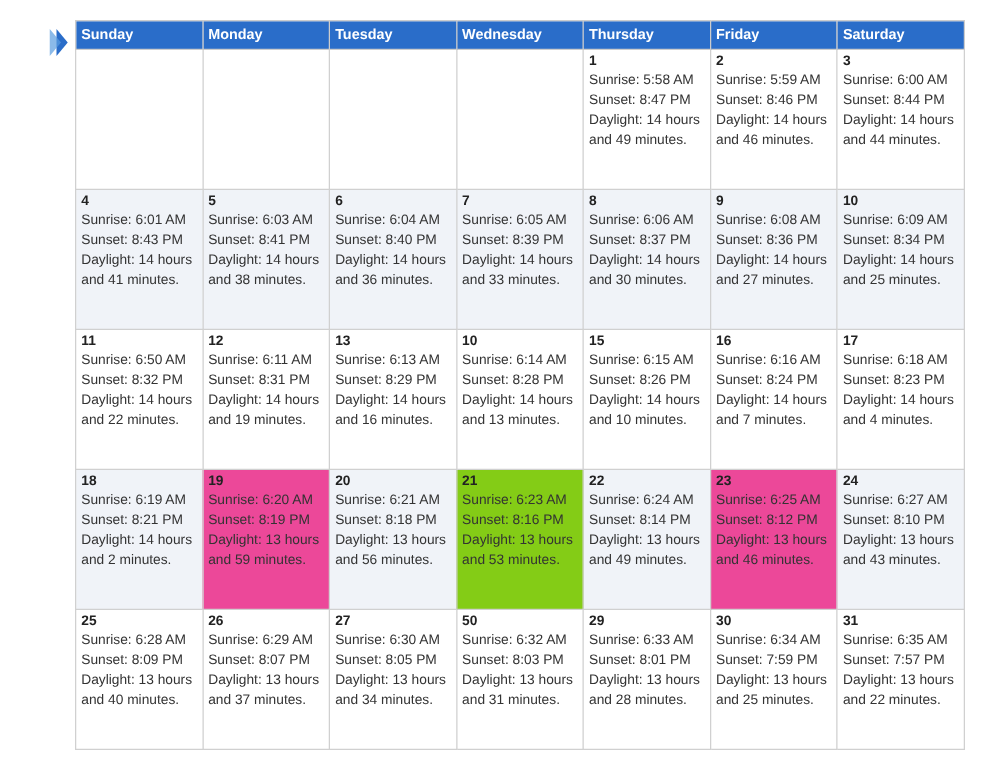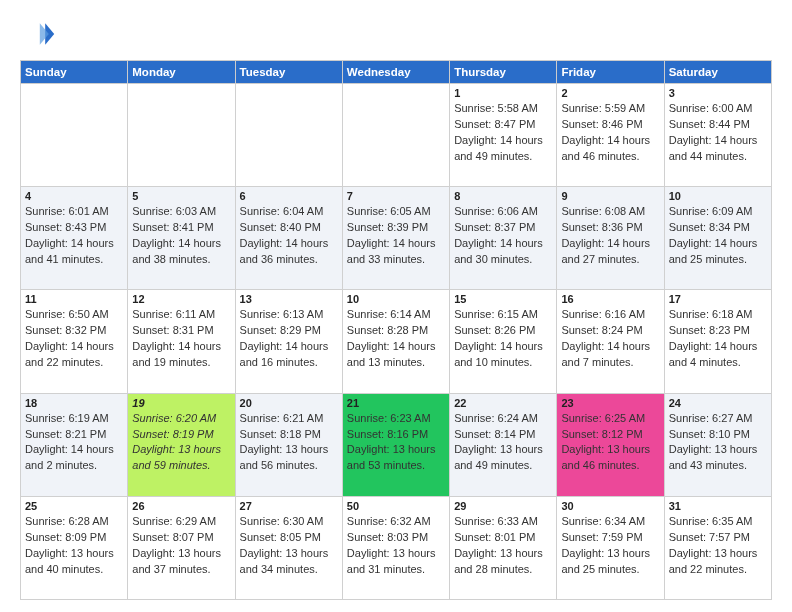--- a/index.html
+++ b/index.html
@@ -8,21 +8,20 @@
       background: #fff;
       width: 792px;
       height: 612px;
       overflow: hidden;
     }
     .page {
       width: 792px;
       height: 612px;
       padding: 16px 20px 12px 20px;
       display: flex;
-      flex-direction: column;
     }
     .header {
       display: flex;
       align-items: flex-start;
       justify-content: space-between;
       margin-bottom: 8px;
     }
     .logo {
       display: flex;
       align-items: center;
@@ -261,35 +260,35 @@
           </td>
         </tr>
         <tr>
           <td style="background: rgb(240, 243, 248);">
             <span class="day-num">18</span>
             <div class="day-info">Sunrise: 6:19 AM
 Sunset: 8:21 PM
 Daylight: 14 hours
 and 2 minutes.</div>
           </td>
-          <td style="background: #bef264; font-style: italic;">
+          <td style="background: #ec4899;">
             <span class="day-num">19</span>
             <div class="day-info">Sunrise: 6:20 AM
 Sunset: 8:19 PM
 Daylight: 13 hours
 and 59 minutes.</div>
           </td>
           <td style="background: rgb(240, 243, 248);">
             <span class="day-num">20</span>
             <div class="day-info">Sunrise: 6:21 AM
 Sunset: 8:18 PM
 Daylight: 13 hours
 and 56 minutes.</div>
           </td>
-          <td style="background: #22c55e; margin-top: 38px;">
+          <td style="background: #84cc16; margin-top: 38px;">
             <span class="day-num">21</span>
             <div class="day-info">Sunrise: 6:23 AM
 Sunset: 8:16 PM
 Daylight: 13 hours
 and 53 minutes.</div>
           </td>
           <td style="background: rgb(240, 243, 248);">
             <span class="day-num">22</span>
             <div class="day-info">Sunrise: 6:24 AM
 Sunset: 8:14 PM

